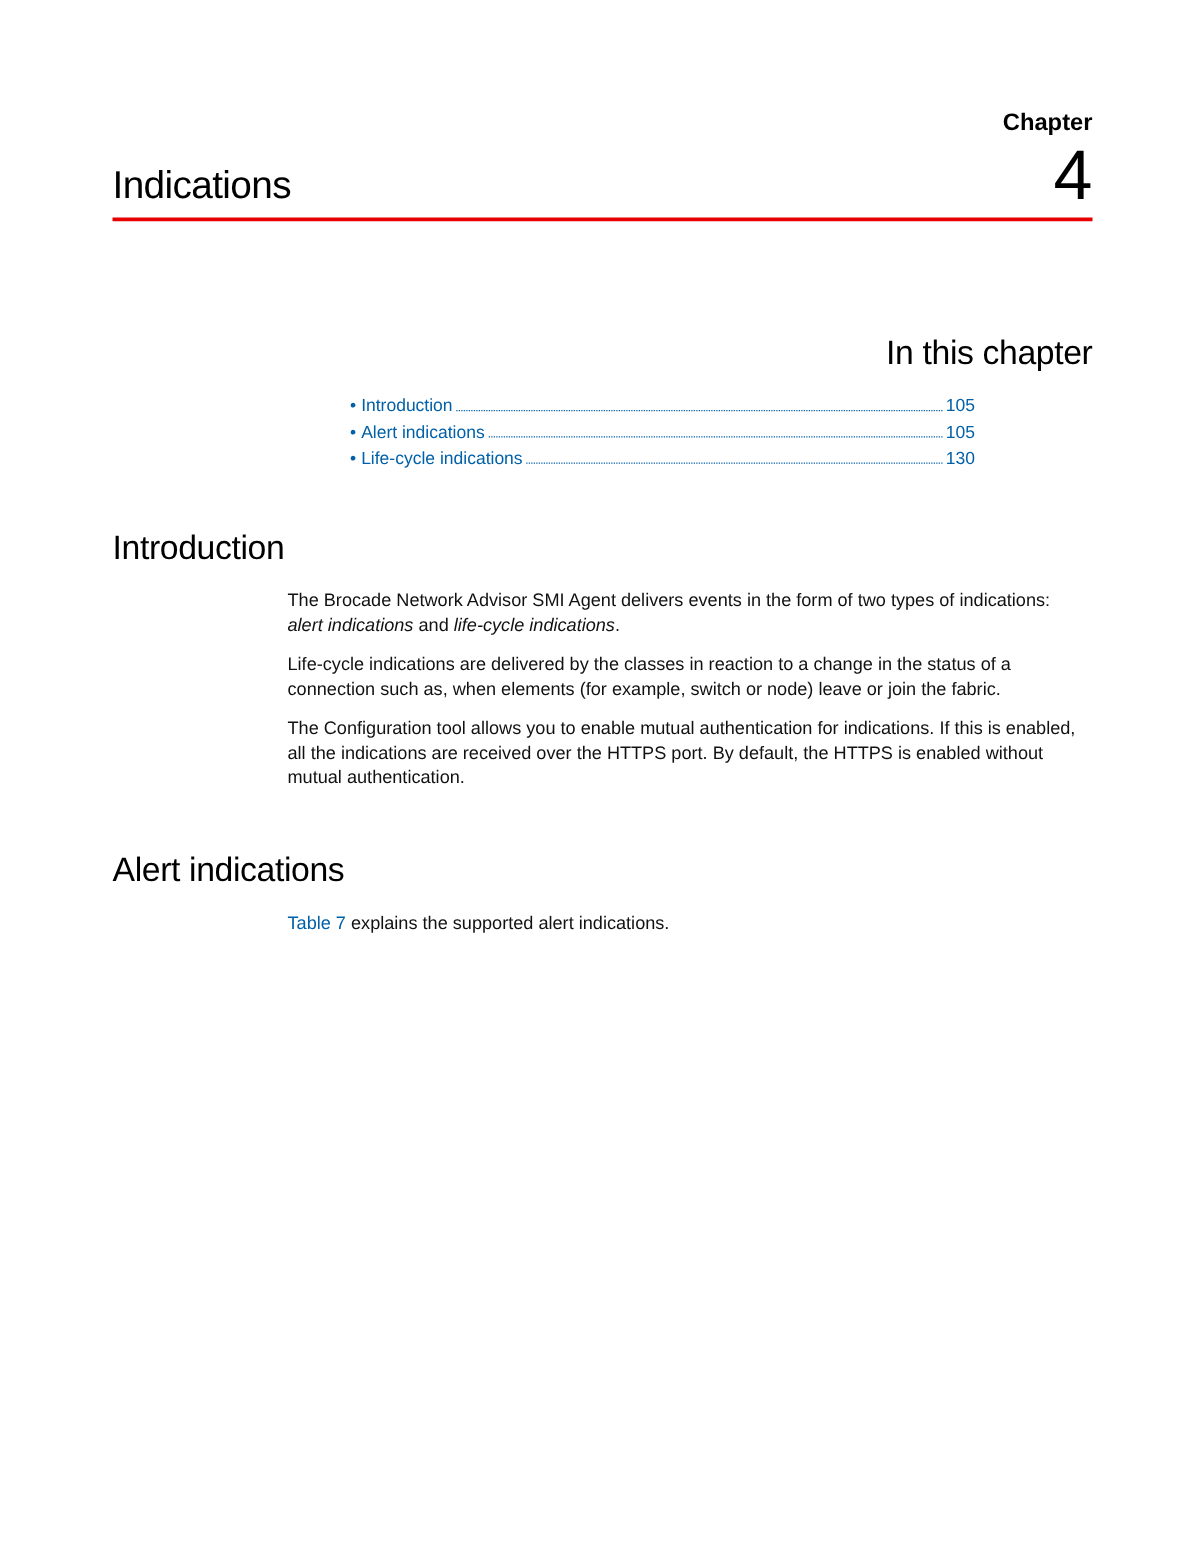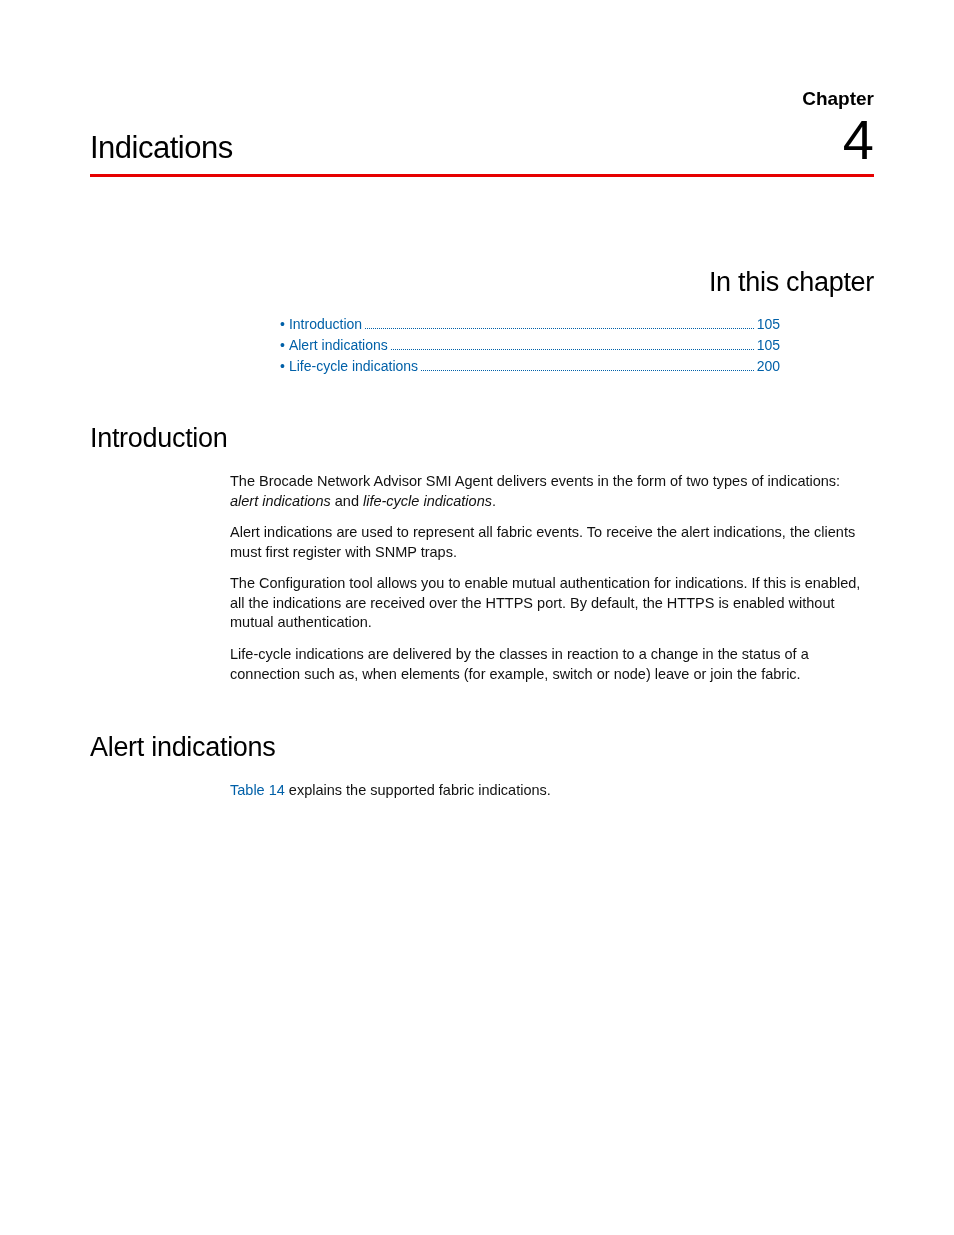--- a/index.html
+++ b/index.html
@@ -130,36 +130,35 @@
     <div class="toc-row">
       <span class="toc-bullet">•</span>
       <a class="toc-label">Alert indications</a>
       <span class="toc-dots"></span>
       <a class="toc-page">105</a>
     </div>
     <div class="toc-row">
       <span class="toc-bullet">•</span>
       <a class="toc-label">Life-cycle indications</a>
       <span class="toc-dots"></span>
-      <a class="toc-page">200</a>
+      <a class="toc-page">130</a>
     </div>
   </div>
 
   <h2 class="section-title">Introduction</h2>
 
   <div class="body-block">
     <p>
       <span>The Brocade Network Advisor SMI Agent delivers events in the form of two types of indications: </span><span class="italic">alert indications</span><span> and </span><span class="italic">life-cycle indications</span><span>.</span>
     </p>
-    <p>Alert indications are used to represent all fabric events. To receive the alert indications, the clients must first register with SNMP traps.</p>
+    <p>Life-cycle indications are delivered by the classes in reaction to a change in the status of a connection such as, when elements (for example, switch or node) leave or join the fabric.</p>
     <p>The Configuration tool allows you to enable mutual authentication for indications. If this is enabled, all the indications are received over the HTTPS port. By default, the HTTPS is enabled without mutual authentication.</p>
-    <p>Life-cycle indications are delivered by the classes in reaction to a change in the status of a connection such as, when elements (for example, switch or node) leave or join the fabric.</p>
   </div>
 
   <h2 class="section-title">Alert indications</h2>
 
   <div class="body-block">
     <p>
-      <a class="xref">Table 14</a><span> explains the supported fabric indications.</span>
+      <a class="xref">Table 7</a><span> explains the supported alert indications.</span>
     </p>
   </div>
 
 </div>
 
 </body></html>

